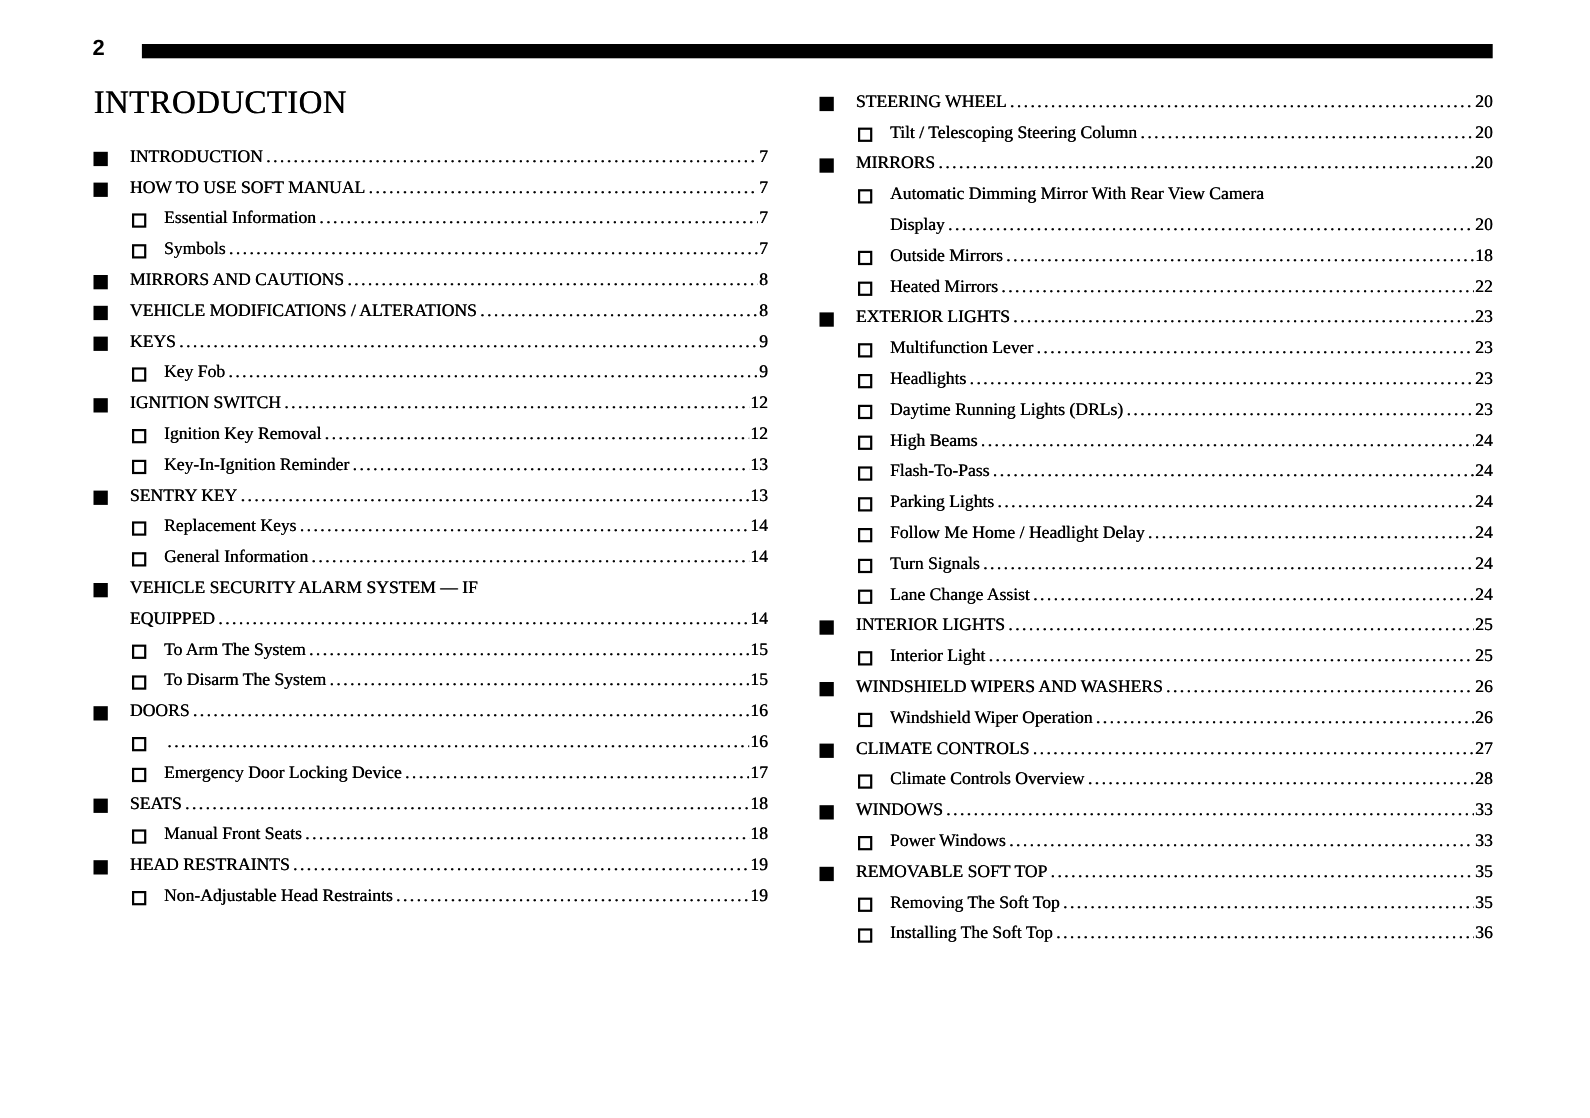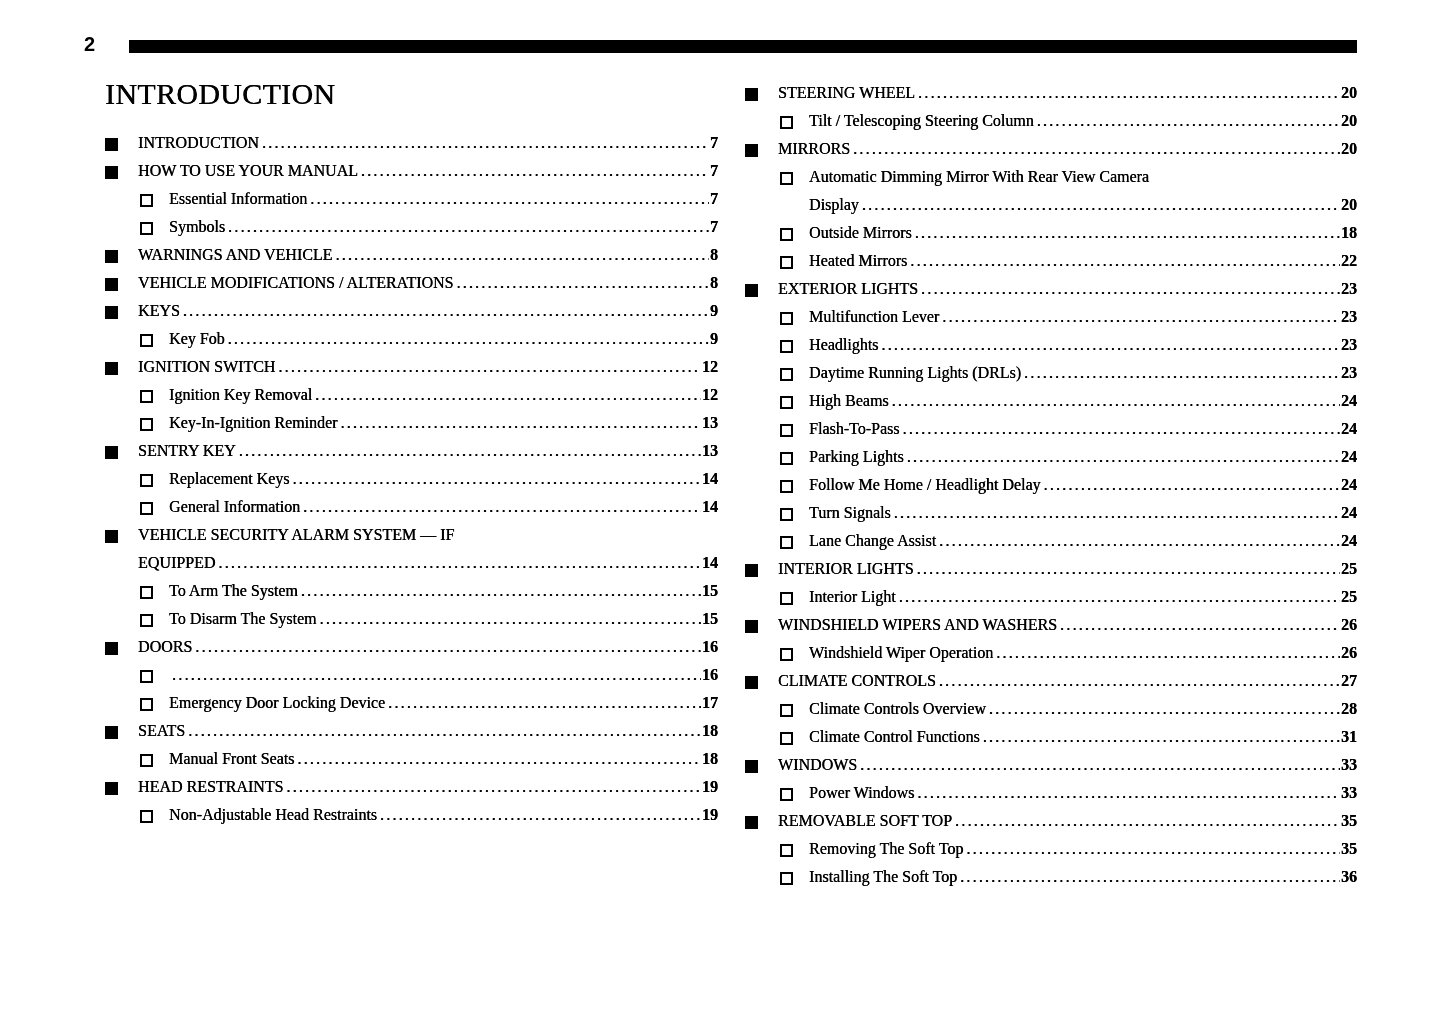--- a/index.html
+++ b/index.html
@@ -14,21 +14,21 @@
   #page-num {
     position: absolute; left: 84px; top: 34px;
     font-family: "Liberation Sans", "DejaVu Sans", sans-serif;
     font-weight: bold; font-size: 20px; line-height: 20px;
   }
   #header-bar {
     position: absolute; left: 129px; top: 40px;
     width: 1228px; height: 13px; background: #000000;
   }
   .col { position: absolute; }
-  #col-left  { left: 85px;  top: 78px; width: 613px; margin-left: 20px; }
+  #col-left  { left: 85px;  top: 78px; width: 613px; }
   #col-right { left: 745px; top: 79px; width: 612px; }
   .section-heading {
     font-size: 30px; line-height: 32px;
     margin: 26px 0 19px 0;
     letter-spacing: 0.3px;
     text-shadow: 0.35px 0 currentColor;
     white-space: nowrap;
   }
   .section-heading:first-child { margin-top: 0; }
   .toc-row {
@@ -42,57 +42,57 @@
   .bullet.filled { width: 13px; height: 13px; background: #000; margin-right: 20px; }
   .bullet.hollow { width: 9px; height: 9px; border: 2px solid #000; margin-left: 35px; margin-right: 16px; }
   .toc-row .label { flex: none; }
   .toc-row.cont.lvl1 { padding-left: 33px; }
   .toc-row.cont.lvl2 { padding-left: 64px; }
   .dots { flex: 1 1 auto; min-width: 0; overflow: hidden; margin-left: 3px; margin-right: 1px; }
   .dots::after {
     content: "........................................................................................................................";
     letter-spacing: 2.2px;
   }
-  .pagenum { flex: none; font-weight: bold; }
+  .pagenum { flex: none; }
 </style>
 </head>
 <body>
 
 <div>
   <span id="page-num">2</span>
   <div id="header-bar"></div>
   <div class="col" id="col-left">
       <div class="section-heading">INTRODUCTION</div>
       <div class="toc-row lvl1">
         <span class="bullet filled"></span>
         <span class="label">INTRODUCTION</span>
         <span class="dots"></span>
         <span class="pagenum">7</span>
       </div>
       <div class="toc-row lvl1">
         <span class="bullet filled"></span>
-        <span class="label">HOW TO USE YOUR MANUAL</span>
+        <span class="label">HOW TO USE SOFT MANUAL</span>
         <span class="dots"></span>
         <span class="pagenum">7</span>
       </div>
       <div class="toc-row lvl2">
         <span class="bullet hollow"></span>
         <span class="label">Essential Information</span>
         <span class="dots"></span>
         <span class="pagenum">7</span>
       </div>
       <div class="toc-row lvl2">
         <span class="bullet hollow"></span>
         <span class="label">Symbols</span>
         <span class="dots"></span>
         <span class="pagenum">7</span>
       </div>
       <div class="toc-row lvl1">
         <span class="bullet filled"></span>
-        <span class="label">WARNINGS AND VEHICLE</span>
+        <span class="label">MIRRORS AND CAUTIONS</span>
         <span class="dots"></span>
         <span class="pagenum">8</span>
       </div>
       <div class="toc-row lvl1">
         <span class="bullet filled"></span>
         <span class="label">VEHICLE MODIFICATIONS / ALTERATIONS</span>
         <span class="dots"></span>
         <span class="pagenum">8</span>
       </div>
       <div class="toc-row lvl1">
@@ -334,26 +334,20 @@
         <span class="bullet filled"></span>
         <span class="label">CLIMATE CONTROLS</span>
         <span class="dots"></span>
         <span class="pagenum">27</span>
       </div>
       <div class="toc-row lvl2">
         <span class="bullet hollow"></span>
         <span class="label">Climate Controls Overview</span>
         <span class="dots"></span>
         <span class="pagenum">28</span>
-      </div>
-      <div class="toc-row lvl2">
-        <span class="bullet hollow"></span>
-        <span class="label">Climate Control Functions</span>
-        <span class="dots"></span>
-        <span class="pagenum">31</span>
       </div>
       <div class="toc-row lvl1">
         <span class="bullet filled"></span>
         <span class="label">WINDOWS</span>
         <span class="dots"></span>
         <span class="pagenum">33</span>
       </div>
       <div class="toc-row lvl2">
         <span class="bullet hollow"></span>
         <span class="label">Power Windows</span>

